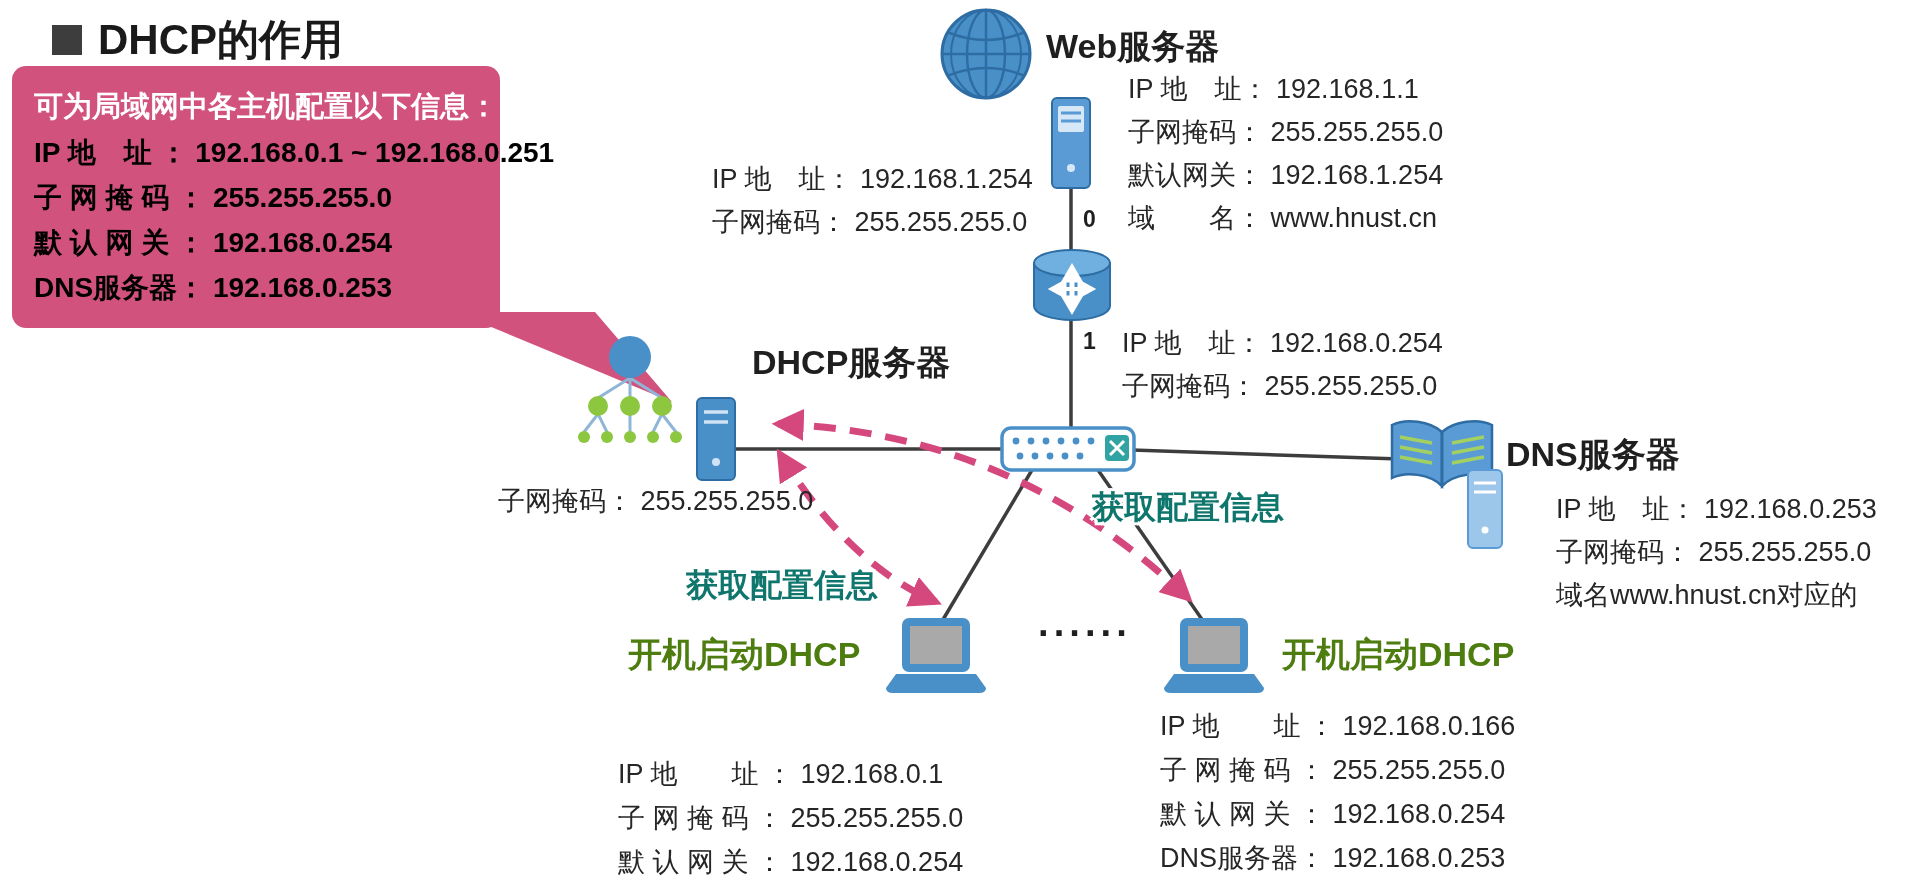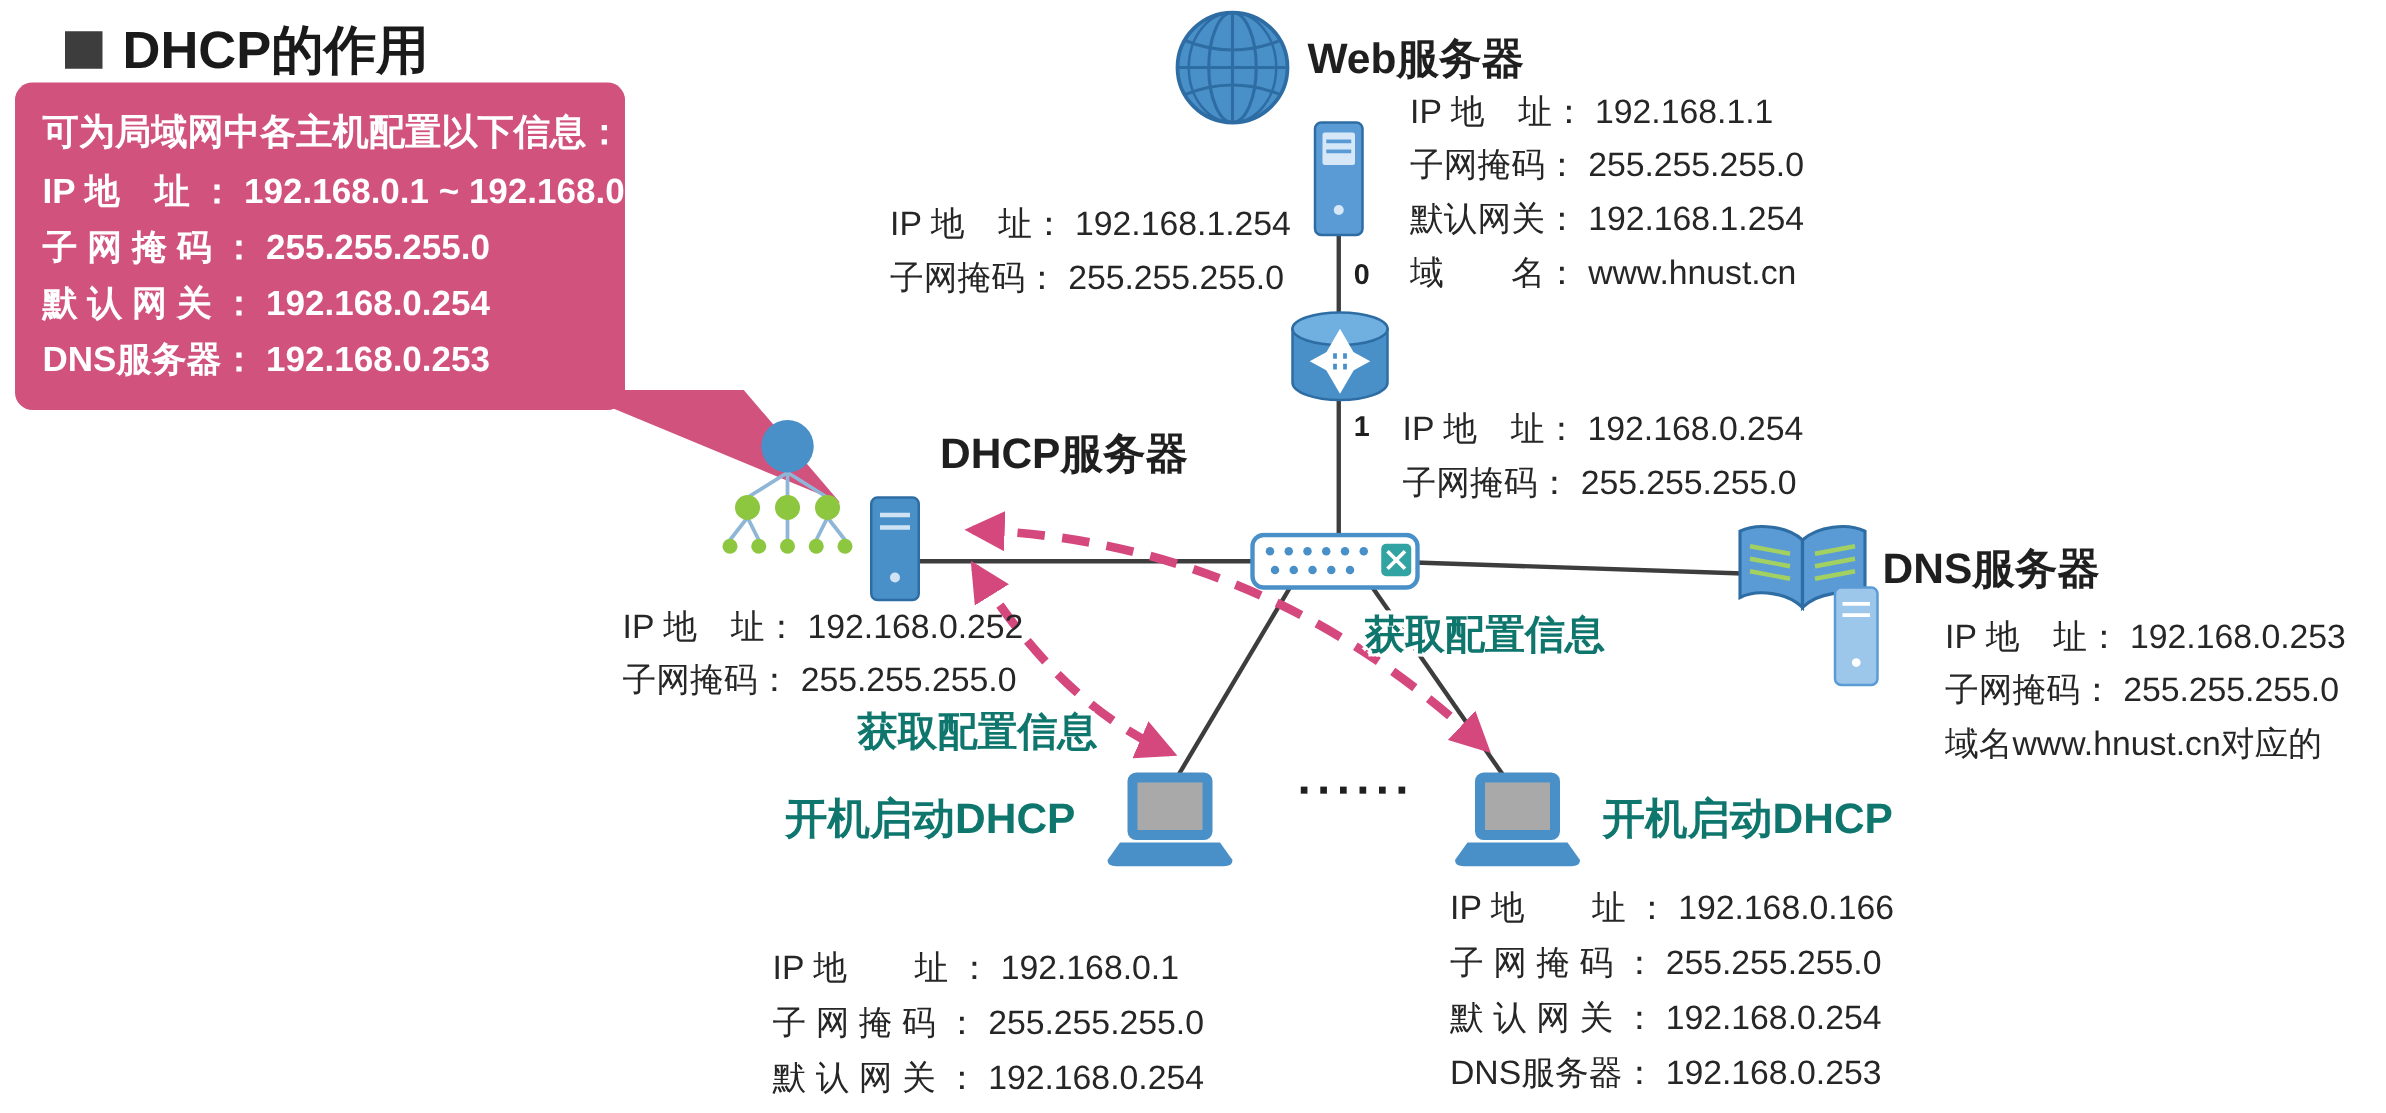--- a/index.html
+++ b/index.html
@@ -10,33 +10,33 @@
   }
   .overlay { position:absolute; left:0; top:0; z-index:1; }
   .abs { position:absolute; z-index:2; }
   .title-row { display:flex; align-items:center; gap:16px; }
   .title-square { width:30px; height:30px; background:#3d3d3d; display:inline-block; }
   .title-text { font-size:42px; font-weight:700; color:#1a1a1a; white-space:nowrap; }
   .callout {
     background:#d2527e; border-radius:14px; padding:16px 24px 18px 22px; width:488px;
   }
   .callout-heading { color:#fff; font-size:29px; font-weight:800; line-height:48px; white-space:nowrap; }
-  .callout-line { color:#ffffff; font-size:28px; font-weight:700; line-height:45px; white-space:nowrap; }
+  .callout-line { color:#000000; font-size:28px; font-weight:700; line-height:45px; white-space:nowrap; }
   .node-label { font-size:34px; font-weight:800; color:#1f1f1f; white-space:nowrap; }
   .info { font-size:27px; font-weight:400; color:#262626; line-height:43px; white-space:nowrap; }
   .info-wide { line-height:44px; }
   .port { font-size:23px; font-weight:800; color:#1f1f1f; background:#fff; padding:0 3px; }
   .ellipsis { font-size:38px; font-weight:800; color:#1f1f1f; letter-spacing:3px; white-space:nowrap; }
   .outlined {
     white-space:nowrap; font-weight:800;
     text-shadow:-3px -3px 0 #fff, 3px -3px 0 #fff, -3px 3px 0 #fff, 3px 3px 0 #fff,
                  0 -3px 0 #fff, 0 3px 0 #fff, -3px 0 0 #fff, 3px 0 0 #fff;
   }
   .get-config { font-size:32px; color:#0f766e; }
-  .boot-label { font-size:34px; color:#0f766e; }
+  .boot-label { font-size:34px; color:#4d7c0f; }
 </style>
 </head>
 <body>
 
 <div class="stage">
 
   <svg class="overlay" width="1909" height="890" viewBox="0 0 1909 890">
     <defs>
       <marker id="ah" viewBox="0 0 10 10" refX="8" refY="5" markerWidth="4.6" markerHeight="4.6" orient="auto-start-reverse">
         <path d="M0 0 L10 5 L0 10 z" fill="#d5487d"></path>
@@ -163,21 +163,20 @@
     <circle cx="104" cy="101" r="6" fill="#8dc63f"></circle>
   </svg>
   <svg class="abs" style="left:695px; top:396px;" width="42" height="86" viewBox="0 0 42 86">
     <rect x="2" y="2" width="38" height="82" rx="5" fill="#4a90c8" stroke="#2e6da4" stroke-width="2"></rect>
     <line x1="9" y1="16" x2="33" y2="16" stroke="#cfe3f5" stroke-width="3.5"></line>
     <line x1="9" y1="26" x2="33" y2="26" stroke="#cfe3f5" stroke-width="3.5"></line>
     <circle cx="21" cy="66" r="4" fill="#cfe3f5"></circle>
   </svg>
   <div class="abs node-label" style="left:752px; top:340px;">DHCP服务器</div>
   <div class="abs" style="left:498px; top:480px;">
-    <div class="info">IP 地　址： 192.168.0.252</div>
     <div class="info">子网掩码： 255.255.255.0</div>
   </div>
 
   <svg class="abs" style="left:1386px; top:416px;" width="112" height="84" viewBox="0 0 112 84">
     <path d="M56 16 C44 5 20 2 6 9 L6 62 C20 55 44 58 56 70 Z" fill="#5b9bd5" stroke="#2e6da4" stroke-width="2.5"></path>
     <path d="M56 16 C68 5 92 2 106 9 L106 62 C92 55 68 58 56 70 Z" fill="#5b9bd5" stroke="#2e6da4" stroke-width="2.5"></path>
     <line x1="56" y1="16" x2="56" y2="70" stroke="#2e6da4" stroke-width="2.5"></line>
     <g stroke="#a3d161" stroke-width="3.5">
       <line x1="14" y1="21" x2="46" y2="27"></line>
         <line x1="14" y1="31" x2="46" y2="37"></line>

